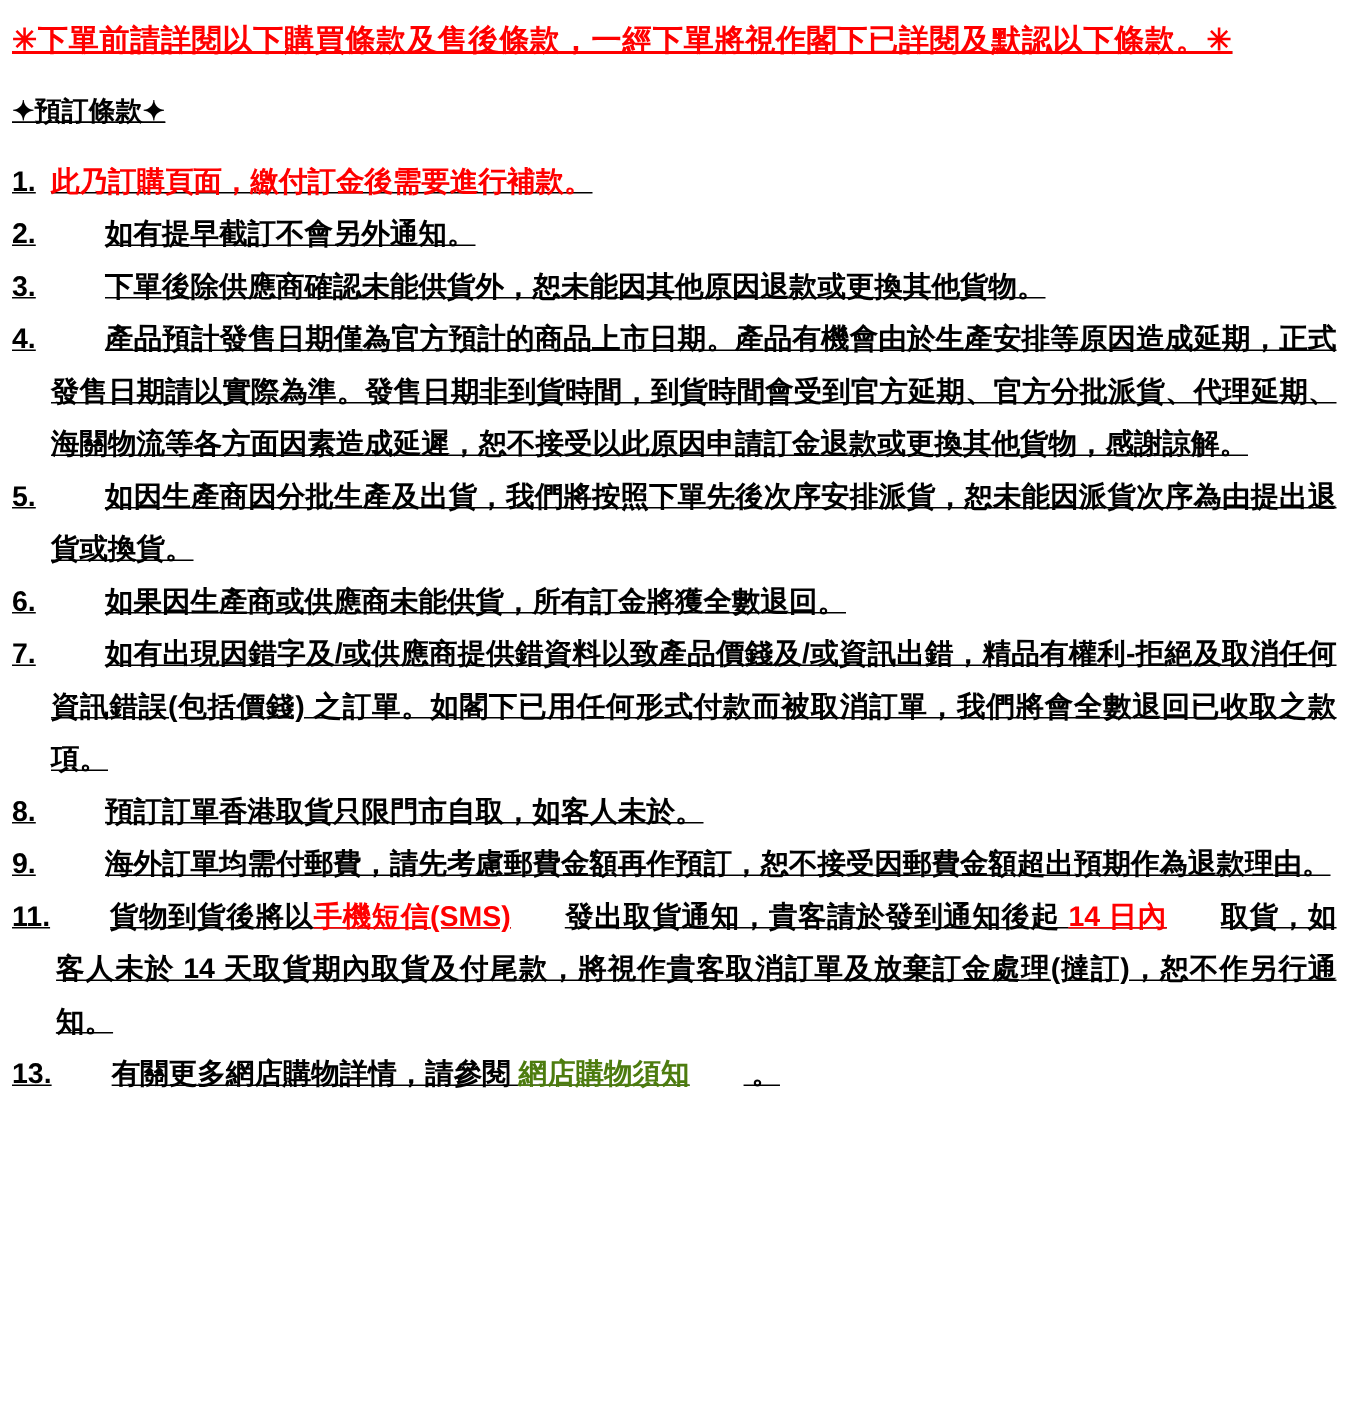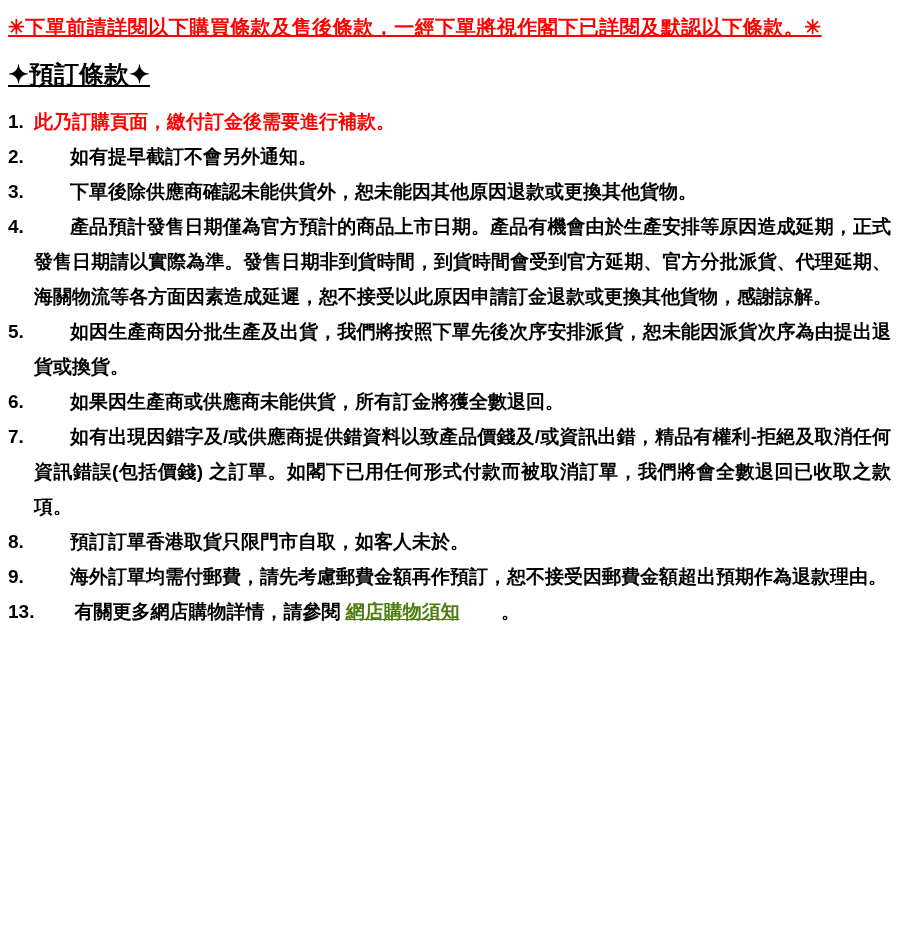--- a/index.html
+++ b/index.html
@@ -5,38 +5,39 @@
   html, body { margin: 0; padding: 0; background: #ffffff; }
   .page {
     width: 913px;
     min-height: 948px;
     box-sizing: border-box;
     padding: 10px 22px 6px 0;
     font-family: "Liberation Sans", sans-serif;
     font-weight: 700;
     color: #000000;
     font-size: 19px;
+    text-decoration: underline;
   }
   .banner {
     color: #ff0000;
     text-decoration: underline;
     line-height: 35px;
     padding-left: 8px;
     margin-bottom: 12px;
     font-size: 20px;
     letter-spacing: 0.5px;
     white-space: nowrap;
   }
   .heading {
     color: #000000;
     text-decoration: underline;
     line-height: 35px;
     padding-left: 8px;
     margin-bottom: 12px;
-    font-size: 25px;
+    font-size: 18px;
   }
   .terms { }
   .term-item { display: flex; line-height: 35px; }
   .num {
     flex: 0 0 auto;
     min-width: 34px;
     box-sizing: border-box;
     padding-left: 8px;
     padding-right: 4px;
     white-space: nowrap;
@@ -84,17 +85,21 @@
       </div>
       <div class="term-item">
         <span class="num">8.</span>
         <span class="content"><span class="seg-normal">預訂訂單香港取貨只限門市自取，如客人未於。</span></span>
       </div>
       <div class="term-item">
         <span class="num">9.</span>
         <span class="content"><span class="seg-normal">海外訂單均需付郵費，請先考慮郵費金額再作預訂，恕不接受因郵費金額超出預期作為退款理由。</span></span>
       </div>
       <div class="term-item">
+        <span class="num">11.</span>
+        <span class="content"><span class="seg-normal">貨物到貨後將以</span><span class="seg-red-underline">手機短信(SMS)</span><span class="seg-normal">發出取貨通知，貴客請於發到通知後起 </span><span class="seg-red-underline">14 日內</span><span class="seg-normal">取貨，如客人未於 14 天取貨期內取貨及付尾款，將視作貴客取消訂單及放棄訂金處理(撻訂)，恕不作另行通知。</span></span>
+      </div>
+      <div class="term-item">
         <span class="num">13.</span>
         <span class="content"><span class="seg-normal">有關更多網店購物詳情，請參閱 </span><span class="seg-link">網店購物須知</span><span class="seg-normal"> 。</span></span>
       </div>
     </div>
 </div>
 
 </body></html>

